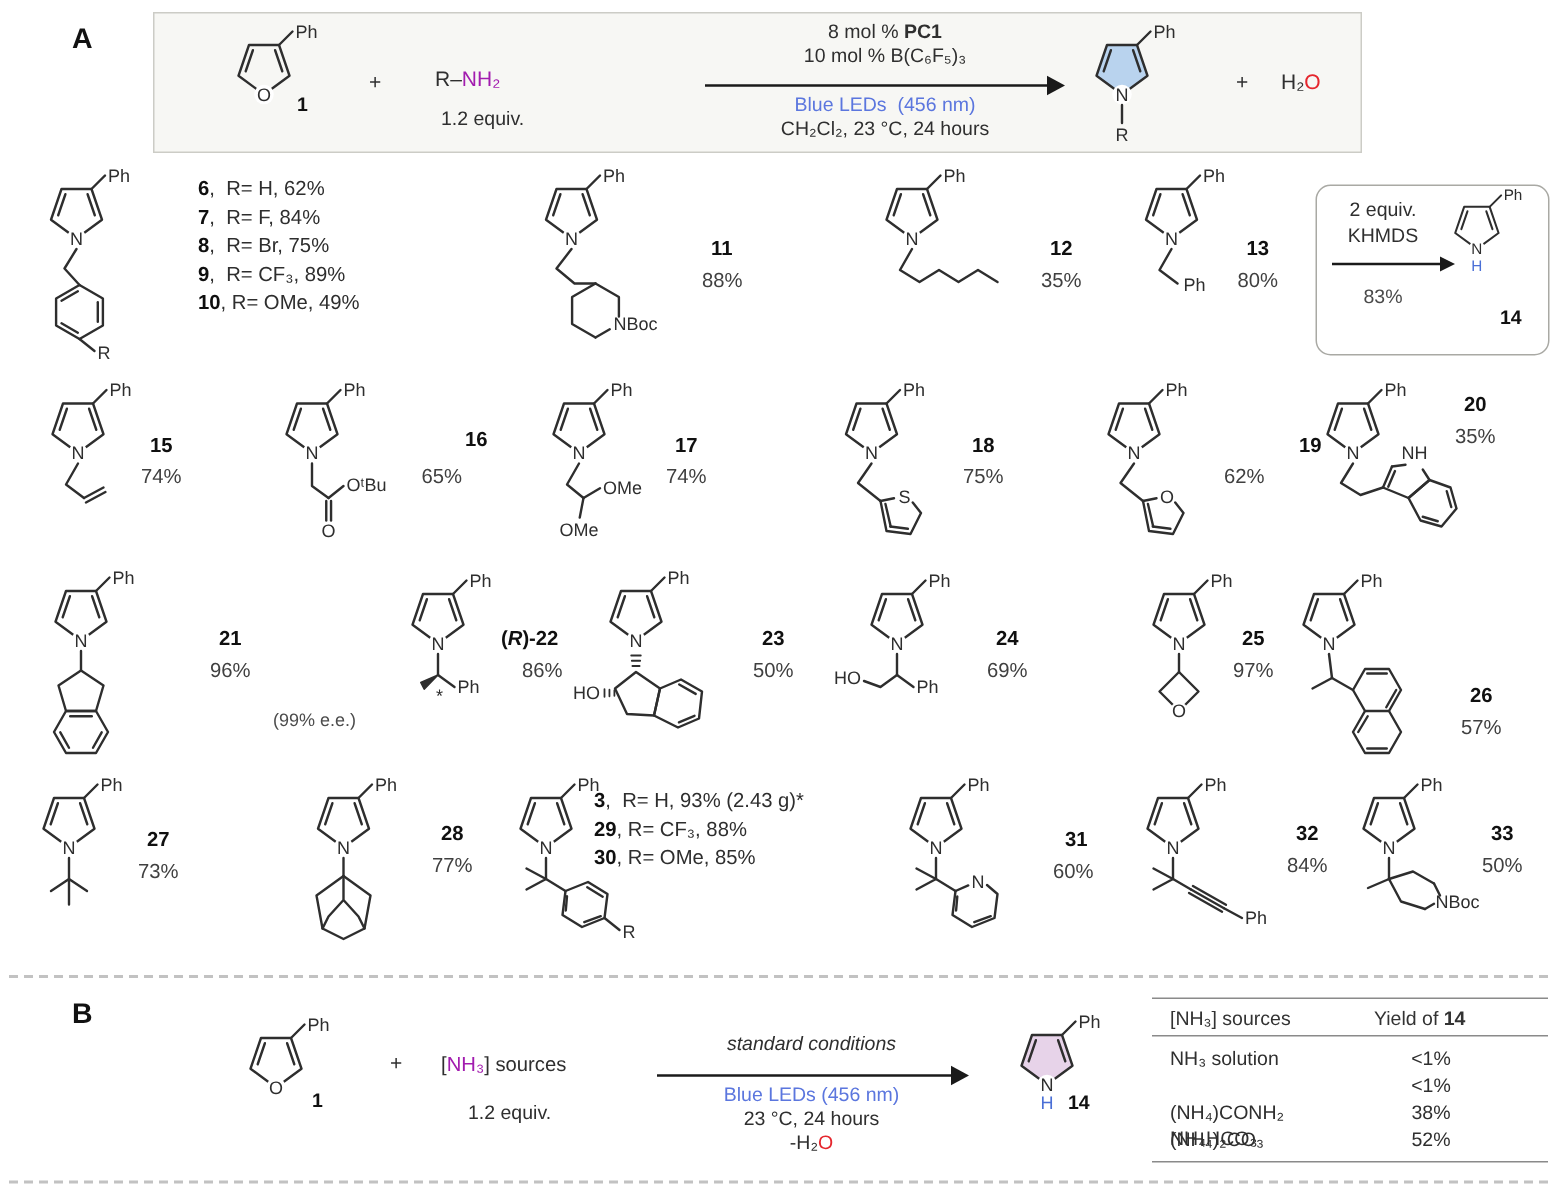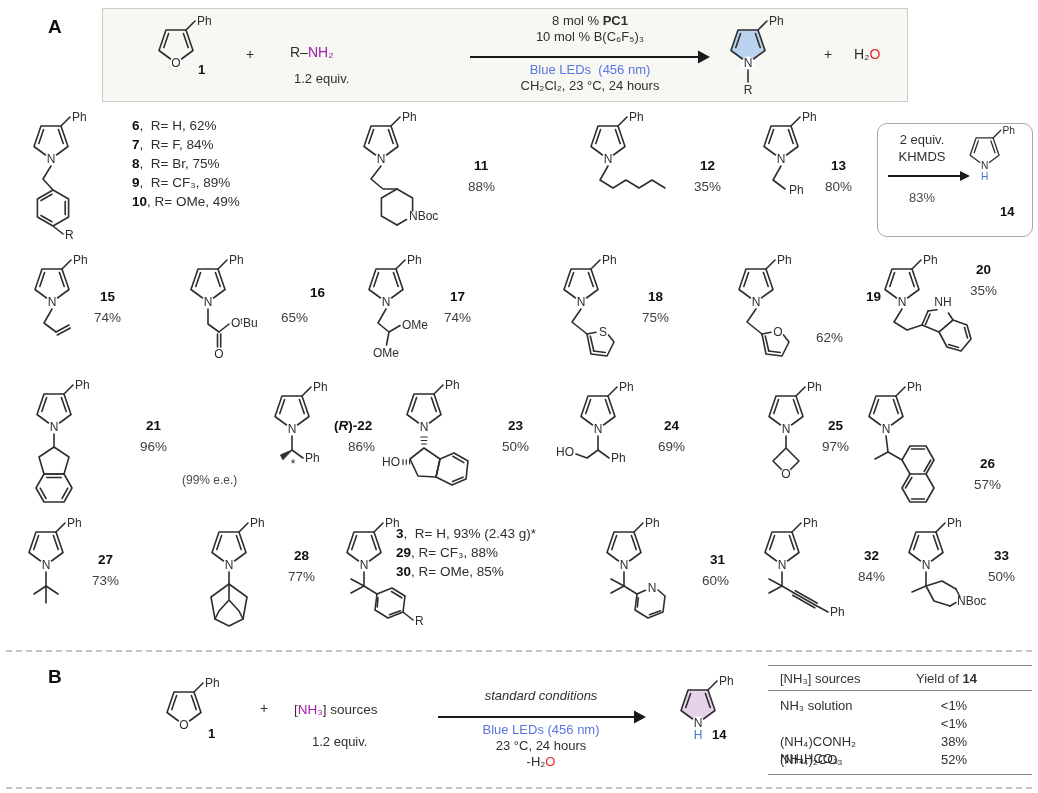--- a/index.html
+++ b/index.html
@@ -204,21 +204,21 @@
   <svg class="struct" style="left:720px;top:255px;" width="130" height="130">
     <use href="#pyr"></use>
     <path d="M36,54 L27,67 L42,79"></path>
     <path d="M42,79 L51,77.2"></path>
     <path d="M63.5,80 L69,87 L62,101 L46,99 L42,79"></path>
     <path d="M60.3,97.5 L48.5,96"></path>
     <path d="M48.8,96 L45.3,81"></path>
     <text x="58" y="80.5" text-anchor="middle">O</text>
   </svg>
   <div class="cnum" style="left:822px;top:289px;margin-left:44px;">19</div>
-  <div class="cyield" style="left:816px;top:310px;margin-top:20px;">62%</div>
+  <div class="cyield" style="left:816px;top:310px;">62%</div>
 
   <svg class="struct" style="left:866px;top:255px;" width="165" height="130">
     <use href="#pyr"></use>
     <path d="M36,54 L28,67 L41,75 L56,70"></path>
     <path d="M56,70 L62,56"></path>
     <path d="M62,56 L71,54.8"></path>
     <path d="M82.5,58 L87,65 L73,77 L56,70"></path>
     <path d="M64,59 L59.5,69.5"></path>
     <polygon points="87,65 101,70 105,84 95,96 81,92 73,77"></polygon>
     <path d="M98.5,72.5 L101.5,83"></path>

